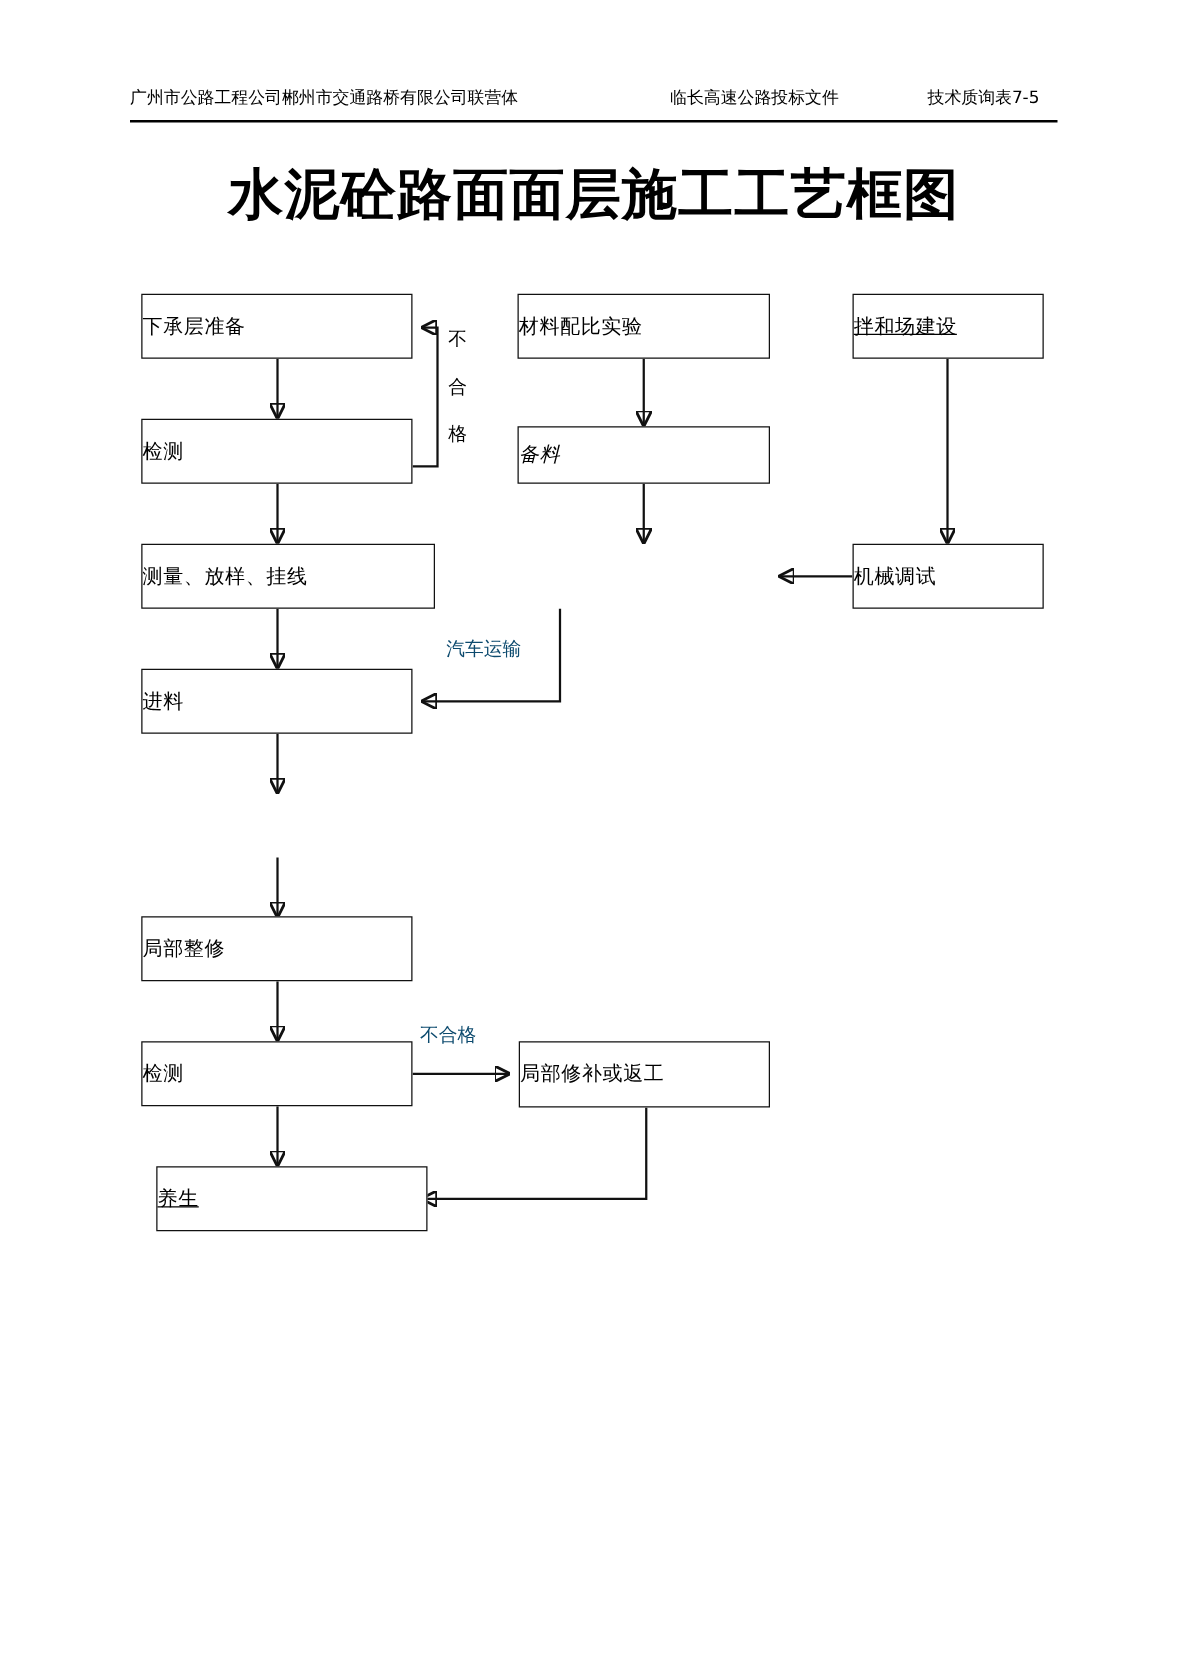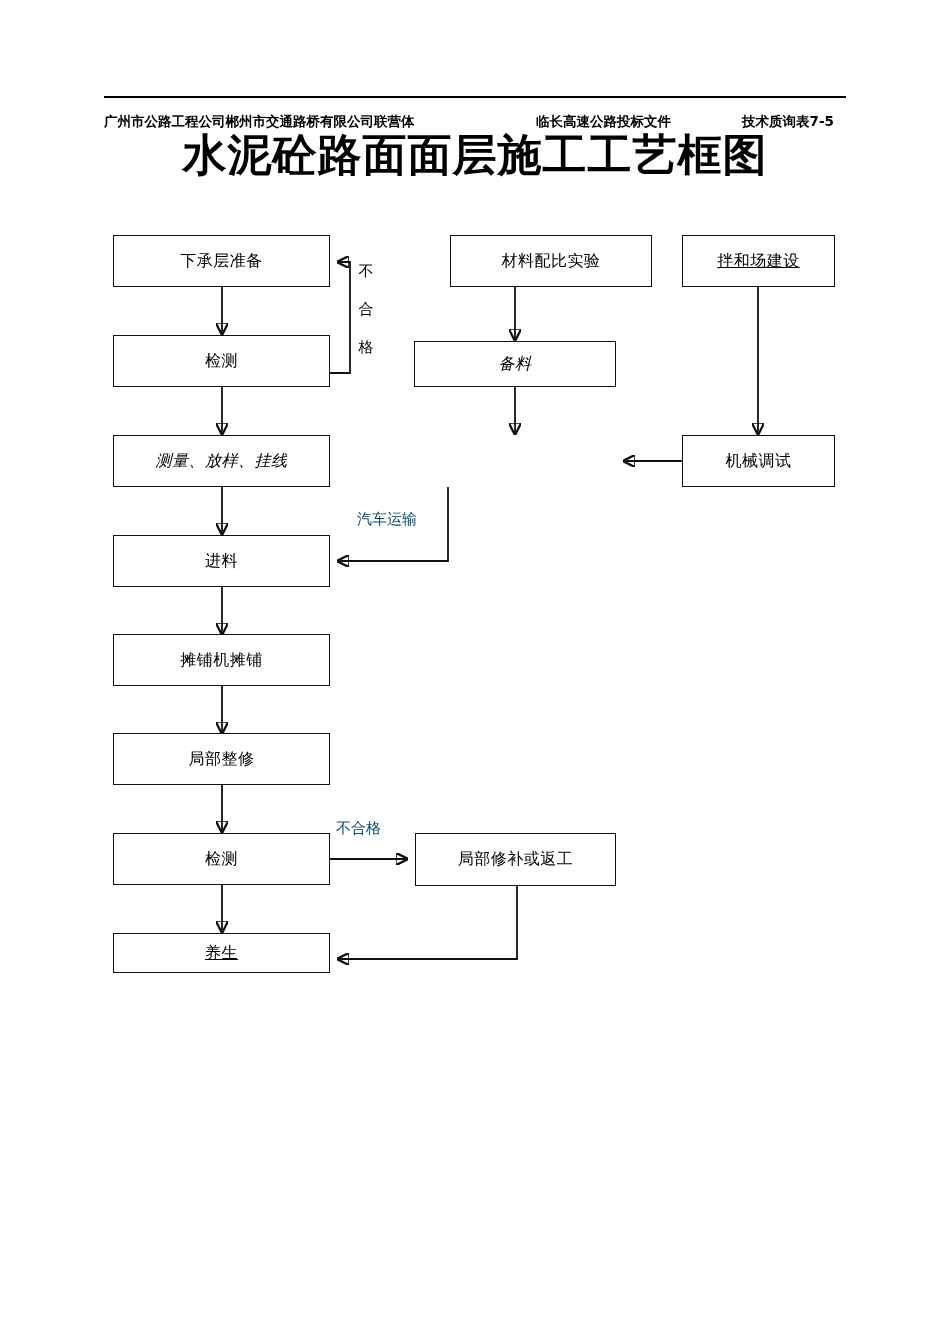--- a/index.html
+++ b/index.html
@@ -26,24 +26,23 @@
     width: 742px;
     height: 30px;
     border-bottom: 2px solid #000000;
     display: flex;
     align-items: flex-start;
     white-space: nowrap;
   }
   .hdr-text {
     font-family: "DejaVu Sans", "Liberation Sans", sans-serif;
     font-size: 13.5px;
-    font-weight: 700;
+    font-weight: 400;
     color: #000000;
     line-height: 18px;
-    margin-top: 43px;
   }
   #hdr-left   { position: absolute; left: 0px;   top: 3px; }
   #hdr-center { position: absolute; left: 432px; top: 3px; }
   #hdr-right  { position: absolute; left: 638px; top: 3px; }
 
   
   #title {
     position: absolute;
     left: 0;
     top: 126px;
@@ -64,21 +63,20 @@
     width: 950px;
     height: 1344px;
   }
   .node {
     position: absolute;
     box-sizing: border-box;
     border: 1.6px solid #111111;
     background: #ffffff;
     display: flex;
     align-items: center;
-    justify-content: center;
     font-family: "DejaVu Sans", "Liberation Sans", sans-serif;
     font-size: 16px;
     color: #000000;
     letter-spacing: 0.5px;
   }
   .edge-label {
     position: absolute;
     font-family: "DejaVu Sans", "Liberation Sans", sans-serif;
     font-size: 15px;
     color: #0c4a6e;
@@ -155,45 +153,42 @@
     </svg>
 
     <div class="node" style="left:113px; top:235px; width:217px; height:52px;">
       <span>下承层准备</span>
     </div>
 
     <div class="node" style="left:113px; top:335px; width:217px; height:52px;">
       <span>检测</span>
     </div>
 
-    <div class="node" style="left:113px; top:435px; width:217px; height:52px;font-style:italic;">
+    <div class="node" style="left:113px; top:435px; width:235px; height:52px;">
       <span>测量、放样、挂线</span>
     </div>
 
     <div class="node" style="left:113px; top:535px; width:217px; height:52px;">
       <span>进料</span>
     </div>
 
-    <div class="node" style="left:113px; top:634px; width:217px; height:52px;">
-      <span>摊铺机摊铺</span>
-    </div>
 
     <div class="node" style="left:113px; top:733px; width:217px; height:52px;">
       <span>局部整修</span>
     </div>
 
     <div class="node" style="left:113px; top:833px; width:217px; height:52px;">
       <span>检测</span>
     </div>
 
-    <div class="node" style="left:113px; top:933px; width:217px; height:40px;text-decoration:underline;">
+    <div class="node" style="left:125px; top:933px; width:217px; height:52px;text-decoration:underline;">
       <span>养生</span>
     </div>
 
-    <div class="node" style="left:414px; top:235px; width:202px; height:52px;margin-left:36px;">
+    <div class="node" style="left:414px; top:235px; width:202px; height:52px;">
       <span>材料配比实验</span>
     </div>
 
     <div class="node" style="left:414px; top:341px; width:202px; height:46px;font-style:italic;">
       <span>备料</span>
     </div>
 
 
     <div class="node" style="left:415px; top:833px; width:201px; height:53px;">
       <span>局部修补或返工</span>

